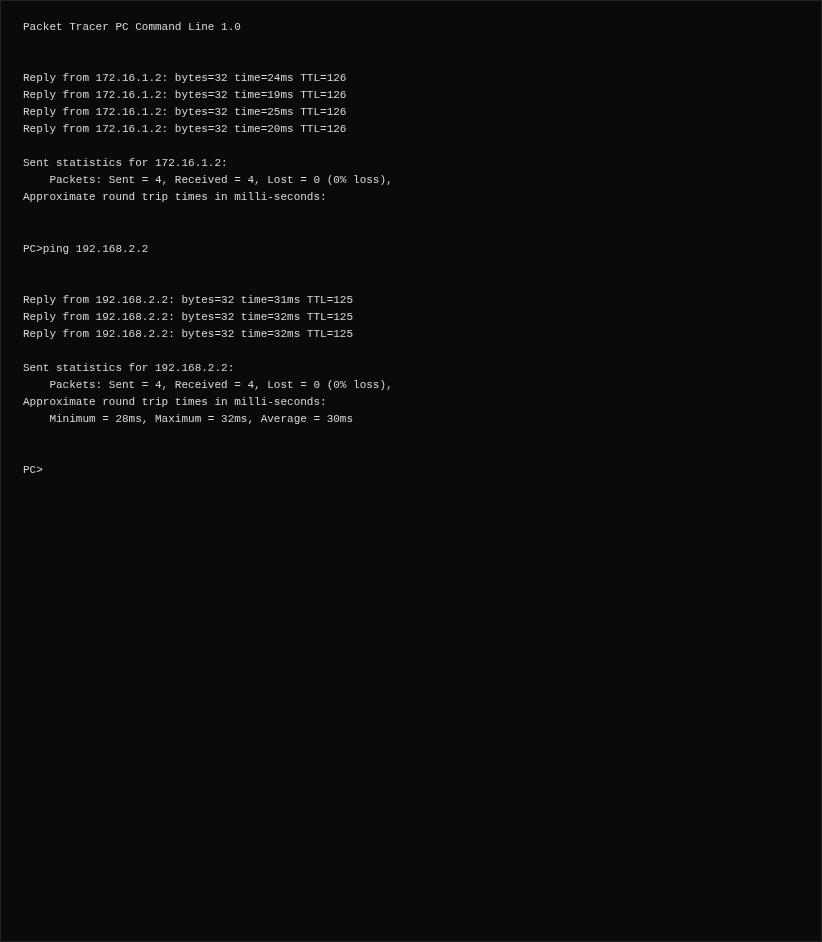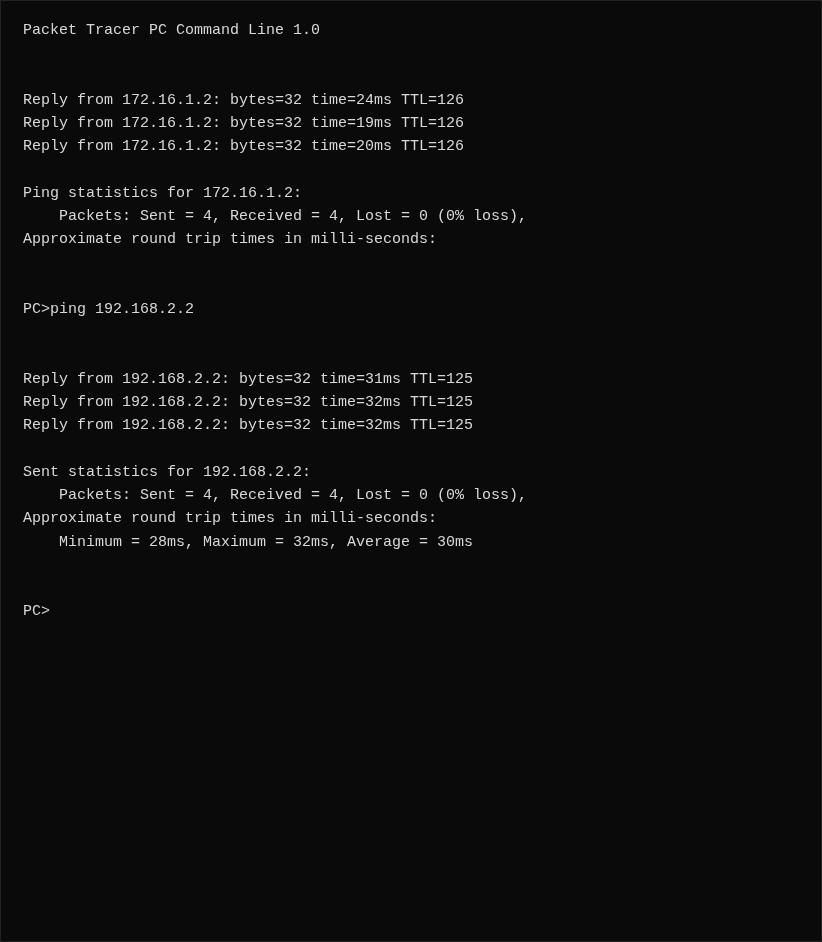--- a/index.html
+++ b/index.html
@@ -17,21 +17,21 @@
       align-items: stretch;
       justify-content: stretch;
     }
 
     #terminal {
       width: 822px;
       height: 942px;
       background-color: #0a0a0a;
       padding: 18px 22px;
       font-family: 'Courier New', Courier, monospace;
-      font-size: 15px;
+      font-size: 11px;
       color: #d8d8d8;
       line-height: 1.55;
       overflow: hidden;
       border: 1px solid #222;
     }
 
     .terminal-line {
       display: block;
       white-space: pre;
     }
@@ -43,23 +43,24 @@
   </style>
 </head>
 <body>
 
 <div id="terminal">
 <span class="terminal-line">Packet Tracer PC Command Line 1.0</span>
     <span class="blank"></span>
     <span class="blank"></span>
     <span class="terminal-line">Reply from 172.16.1.2: bytes=32 time=24ms TTL=126</span>
     <span class="terminal-line">Reply from 172.16.1.2: bytes=32 time=19ms TTL=126</span>
+    <span class="terminal-line">Reply from 172.16.1.2: bytes=32 time=25ms TTL=126</span>
     <span class="terminal-line">Reply from 172.16.1.2: bytes=32 time=20ms TTL=126</span>
     <span class="blank"></span>
-    <span class="terminal-line">Ping statistics for 172.16.1.2:</span>
+    <span class="terminal-line">Sent statistics for 172.16.1.2:</span>
     <span class="terminal-line">    Packets: Sent = 4, Received = 4, Lost = 0 (0% loss),</span>
     <span class="terminal-line">Approximate round trip times in milli-seconds:</span>
     <span class="blank"></span>
     <span class="blank"></span>
     <span class="terminal-line">PC&gt;ping 192.168.2.2</span>
     <span class="blank"></span>
     <span class="blank"></span>
     <span class="terminal-line">Reply from 192.168.2.2: bytes=32 time=31ms TTL=125</span>
     <span class="terminal-line">Reply from 192.168.2.2: bytes=32 time=32ms TTL=125</span>
     <span class="terminal-line">Reply from 192.168.2.2: bytes=32 time=32ms TTL=125</span>

